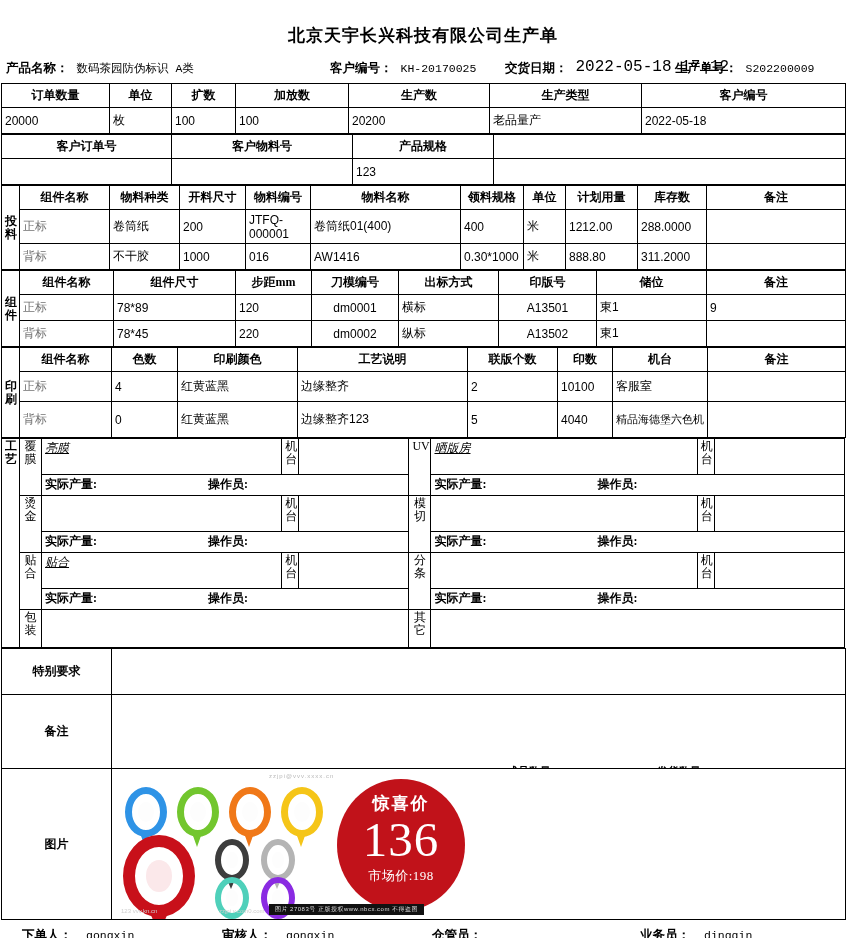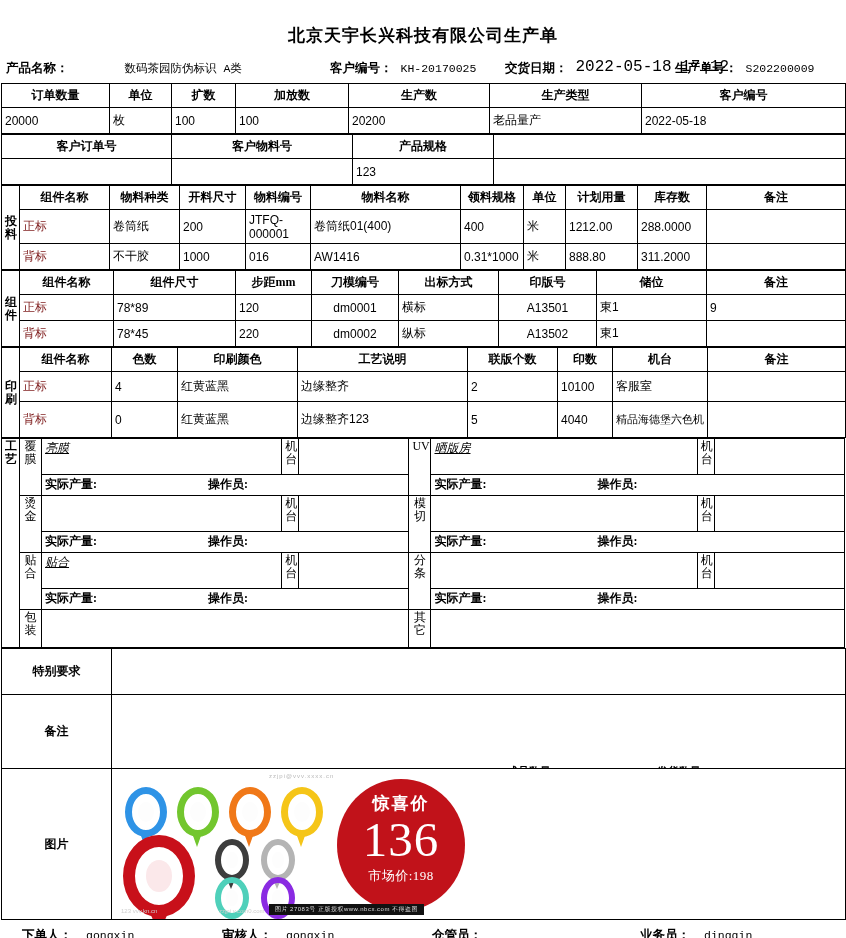--- a/index.html
+++ b/index.html
@@ -59,21 +59,21 @@
     margin-left: 8px;
     font-family: "Liberation Mono", "DejaVu Sans Mono", monospace;
   }
   .hdr .val.two-line {
     line-height: 1.1;
     white-space: pre-line;
     font-size: 16px;
     display: block;
     margin-top: -1px;
   }
-  #f-prod   { left: 6px; gap: 48px; }
+  #f-prod   { left: 6px; }
   #f-cust   { left: 330px; }
   #f-deliv  { left: 505px; }
   #f-order  { left: 675px; }
 
   
   table.grid {
     border-collapse: collapse;
     width: 844px;
     margin: 0 1px;
     table-layout: fixed;
@@ -92,21 +92,21 @@
     font-size: 12.5px;
     font-family: "Liberation Serif", "DejaVu Serif", serif;
     height: 24px;
   }
   td.dv {
     text-align: left;
     font-size: 11.5px;
     height: 26px;
   }
   td.red {
-    color: #7f1d1d;
+    color: #737373;
     font-size: 11.5px;
   }
   td.tiny {
     font-size: 9.5px;
   }
   .vside {
     width: 18px;
     text-align: center;
     font-weight: bold;
     font-size: 12.5px;
@@ -454,21 +454,21 @@
       <td class="dv">1212.00</td>
       <td class="dv">288.0000</td>
       <td class="dv"></td>
     </tr>
     <tr>
       <td class="red">背标</td>
       <td class="dv">不干胶</td>
       <td class="dv">1000</td>
       <td class="dv">016</td>
       <td class="dv">AW1416</td>
-      <td class="tiny">0.31*1000</td>
+      <td class="tiny">0.30*1000</td>
       <td class="dv">米</td>
       <td class="dv">888.80</td>
       <td class="dv">311.2000</td>
       <td class="dv"></td>
     </tr>
   </tbody>
     </table>
 
   <table class="grid">
     <colgroup>

